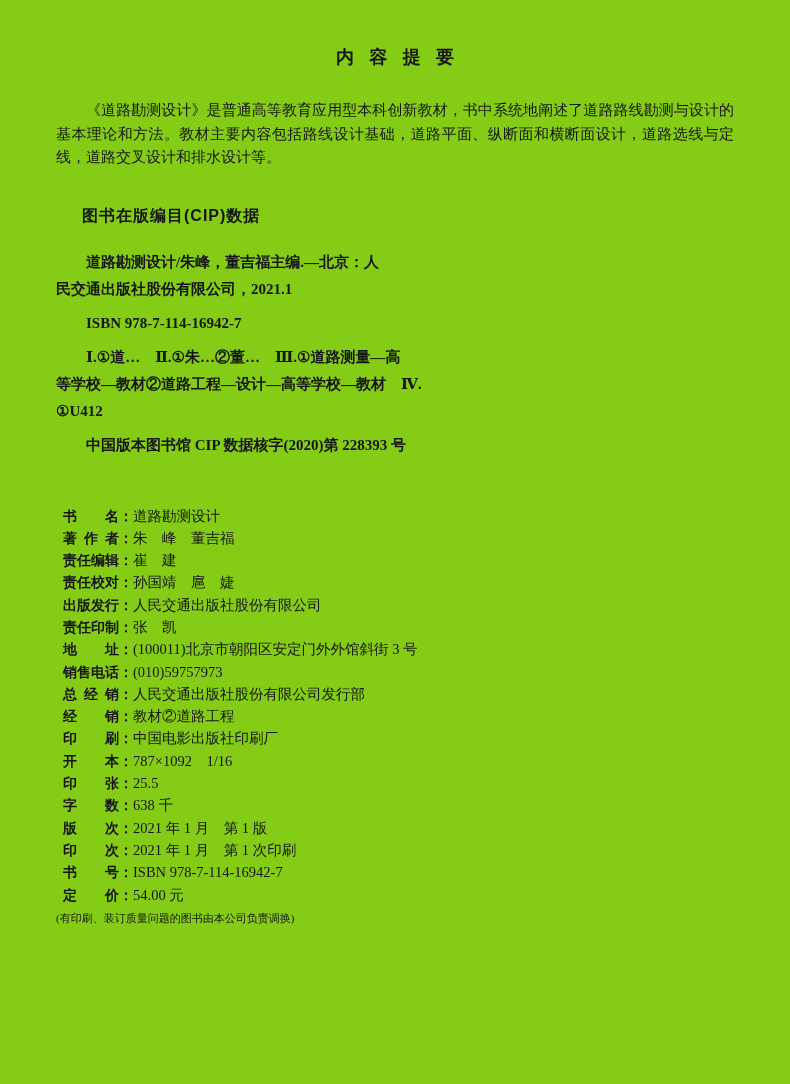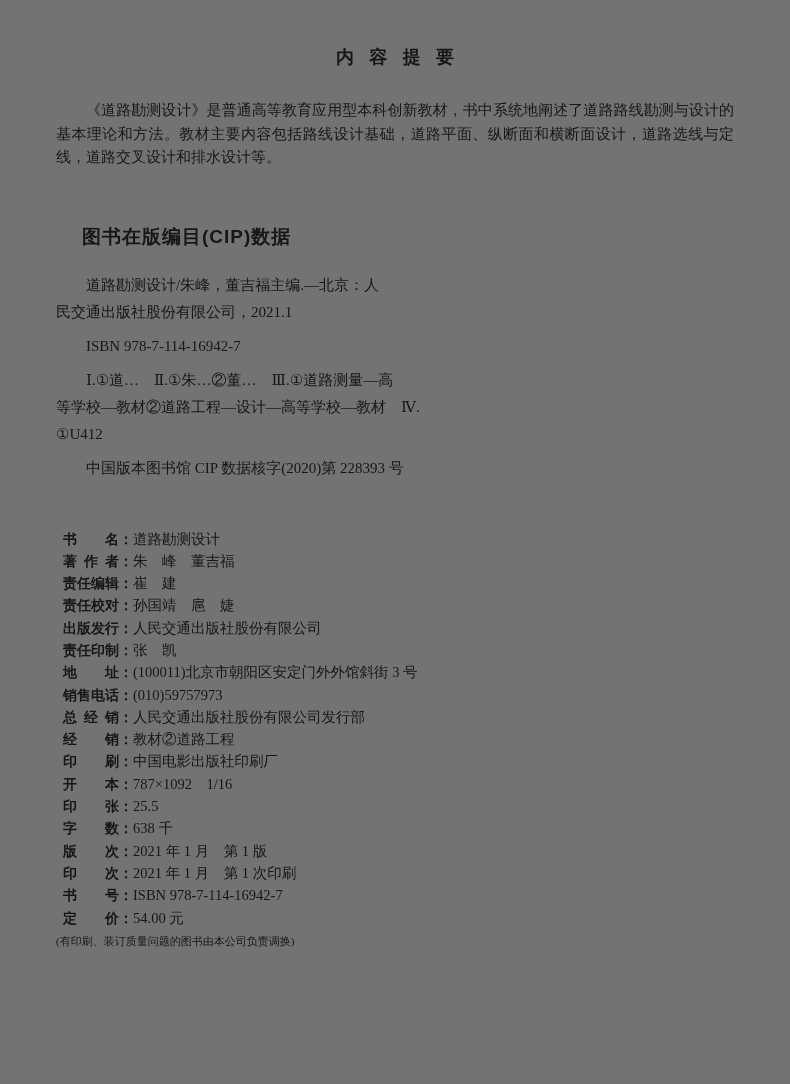--- a/index.html
+++ b/index.html
@@ -2,21 +2,21 @@
 <html><head>
 <meta charset="utf-8">
 <style>
   html, body { margin: 0; padding: 0; }
   body { background: #d9d9d9; }
 
   .page {
     width: 790px;
     height: 1084px;
     margin: 0 auto;
-    background: #737373;
+    background: #84cc16;
     color: #161616;
     font-family: "Liberation Serif", "DejaVu Serif", serif;
     box-sizing: border-box;
     padding: 45px 56px 0 56px;
     overflow: hidden;
     position: relative;
   }
 
   .summary-title {
     font-size: 18px;
@@ -30,33 +30,33 @@
   .summary-para {
     font-size: 15px;
     line-height: 23.5px;
     text-align: justify;
     text-indent: 2em;
     margin: 0;
     font-weight: 500;
   }
 
   .cip-heading {
-    font-size: 19px;
+    font-size: 16px;
     font-weight: bold;
-    margin: 54px 0 22px 26px;
+    margin: 36px 0 22px 26px;
     letter-spacing: 1px;
     font-family: "Liberation Sans", "DejaVu Sans", sans-serif;
   }
 
   .cip-body {
     width: 430px;
     font-size: 15px;
   }
 
-  .cip-line { line-height: 27px; white-space: nowrap; }
+  .cip-line { line-height: 27px; white-space: nowrap; font-weight: bold; }
   .cip-line.indent { padding-left: 2em; }
   .cip-line.group-start { margin-top: 7px; }
 
   .colophon {
     margin-top: 46px;
     font-size: 14.5px;
   }
 
   .colophon-row { line-height: 22.3px; white-space: nowrap; margin-left: 7px; }
 

